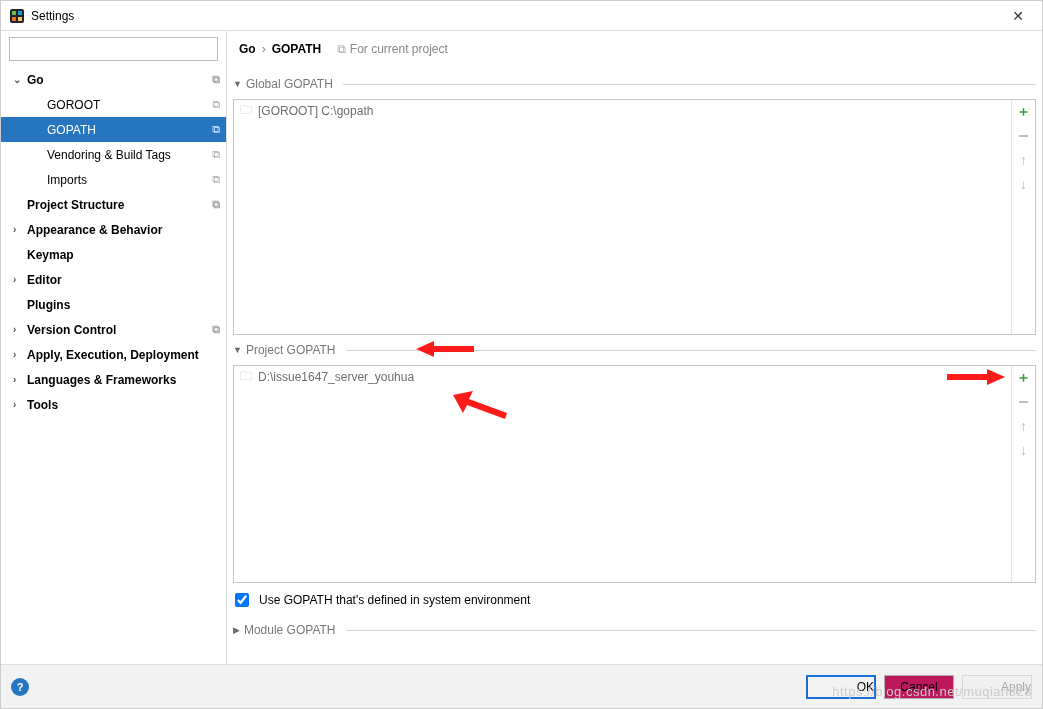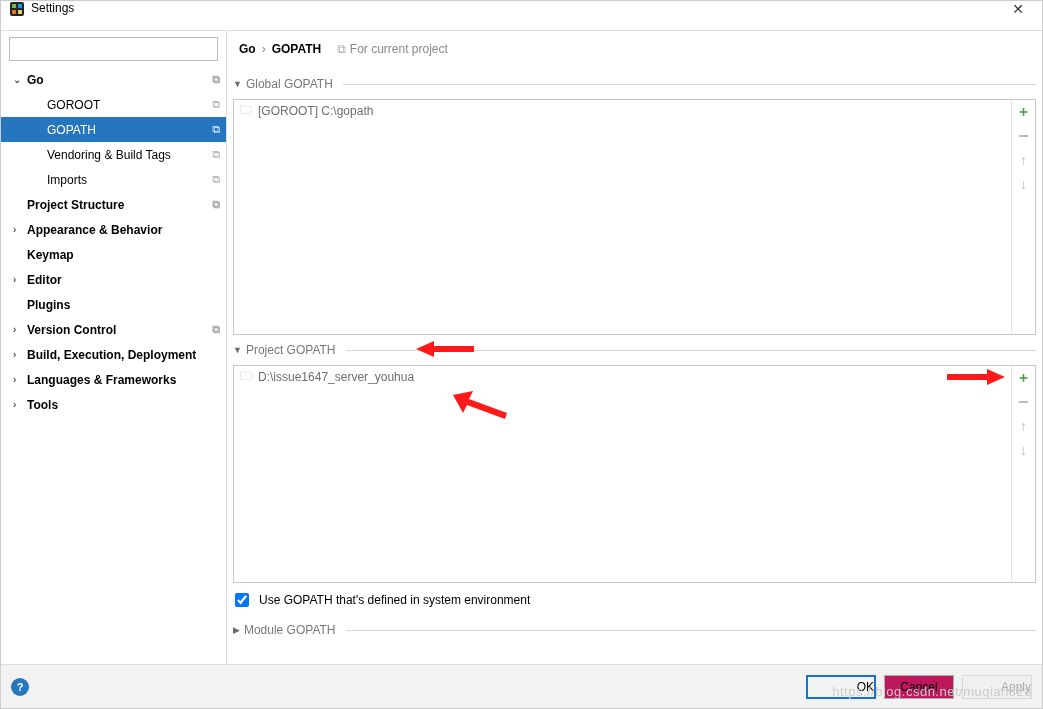--- a/index.html
+++ b/index.html
@@ -1,18 +1,18 @@
 <!DOCTYPE html>
 <html><head>
 <meta charset="utf-8">
 <style>
 * { box-sizing: border-box; margin: 0; padding: 0; font-family: "Segoe UI", Arial, sans-serif; font-size: 12px; }
 body { background: #fff; color: #000; }
 .window { width: 1043px; height: 709px; display: flex; flex-direction: column; border: 1px solid #ccc; background: #f2f2f2; position: relative; }
-.titlebar { height: 30px; display: flex; padding: 0 8px; background: #fff; border-bottom: 1px solid #ddd; }
+.titlebar { height: 30px; display: flex; align-items: center; padding: 0 8px; background: #fff; border-bottom: 1px solid #ddd; }
 .titlebar .app-icon { width: 16px; height: 16px; margin-right: 6px; display:flex;align-items:center;justify-content:center; }
 .titlebar .title { flex: 1; font-size: 12px; }
 .titlebar .close { width: 32px; text-align: center; cursor: pointer; font-size: 14px; color: #333; }
 .content { flex: 1; display: flex; overflow: hidden; }
 .sidebar { width: 226px; background: #fff; border-right: 1px solid #ddd; display: flex; flex-direction: column; padding: 6px 0 0 0; }
 .search-wrap { padding: 0 8px 6px 8px; }
 .search-box { width: 100%; height: 24px; border: 1px solid #bbb; padding: 0 4px 0 22px; background: #fff; position: relative; }
 .search-wrap .wrap { position: relative; }
 .search-wrap .mag { position: absolute; left: 5px; top: 50%; transform: translateY(-50%); color: #999; font-size: 12px; pointer-events:none;}
 .tree { flex: 1; overflow: auto; }
@@ -125,21 +125,21 @@
             <span class="chev"></span>
             <span>Plugins</span>
           </div>
         <div class="tree-item bold">
             <span class="chev">›</span>
             <span>Version Control</span>
             <span class="copy-icon">⧉</span>
           </div>
         <div class="tree-item bold">
             <span class="chev">›</span>
-            <span>Build, Execution, Deployment</span>
+            <span>Apply, Execution, Deployment</span>
           </div>
         <div class="tree-item bold">
             <span class="chev">›</span>
             <span>Languages &amp; Frameworks</span>
           </div>
         <div class="tree-item bold">
             <span class="chev">›</span>
             <span>Tools</span>
           </div>
       </div>

